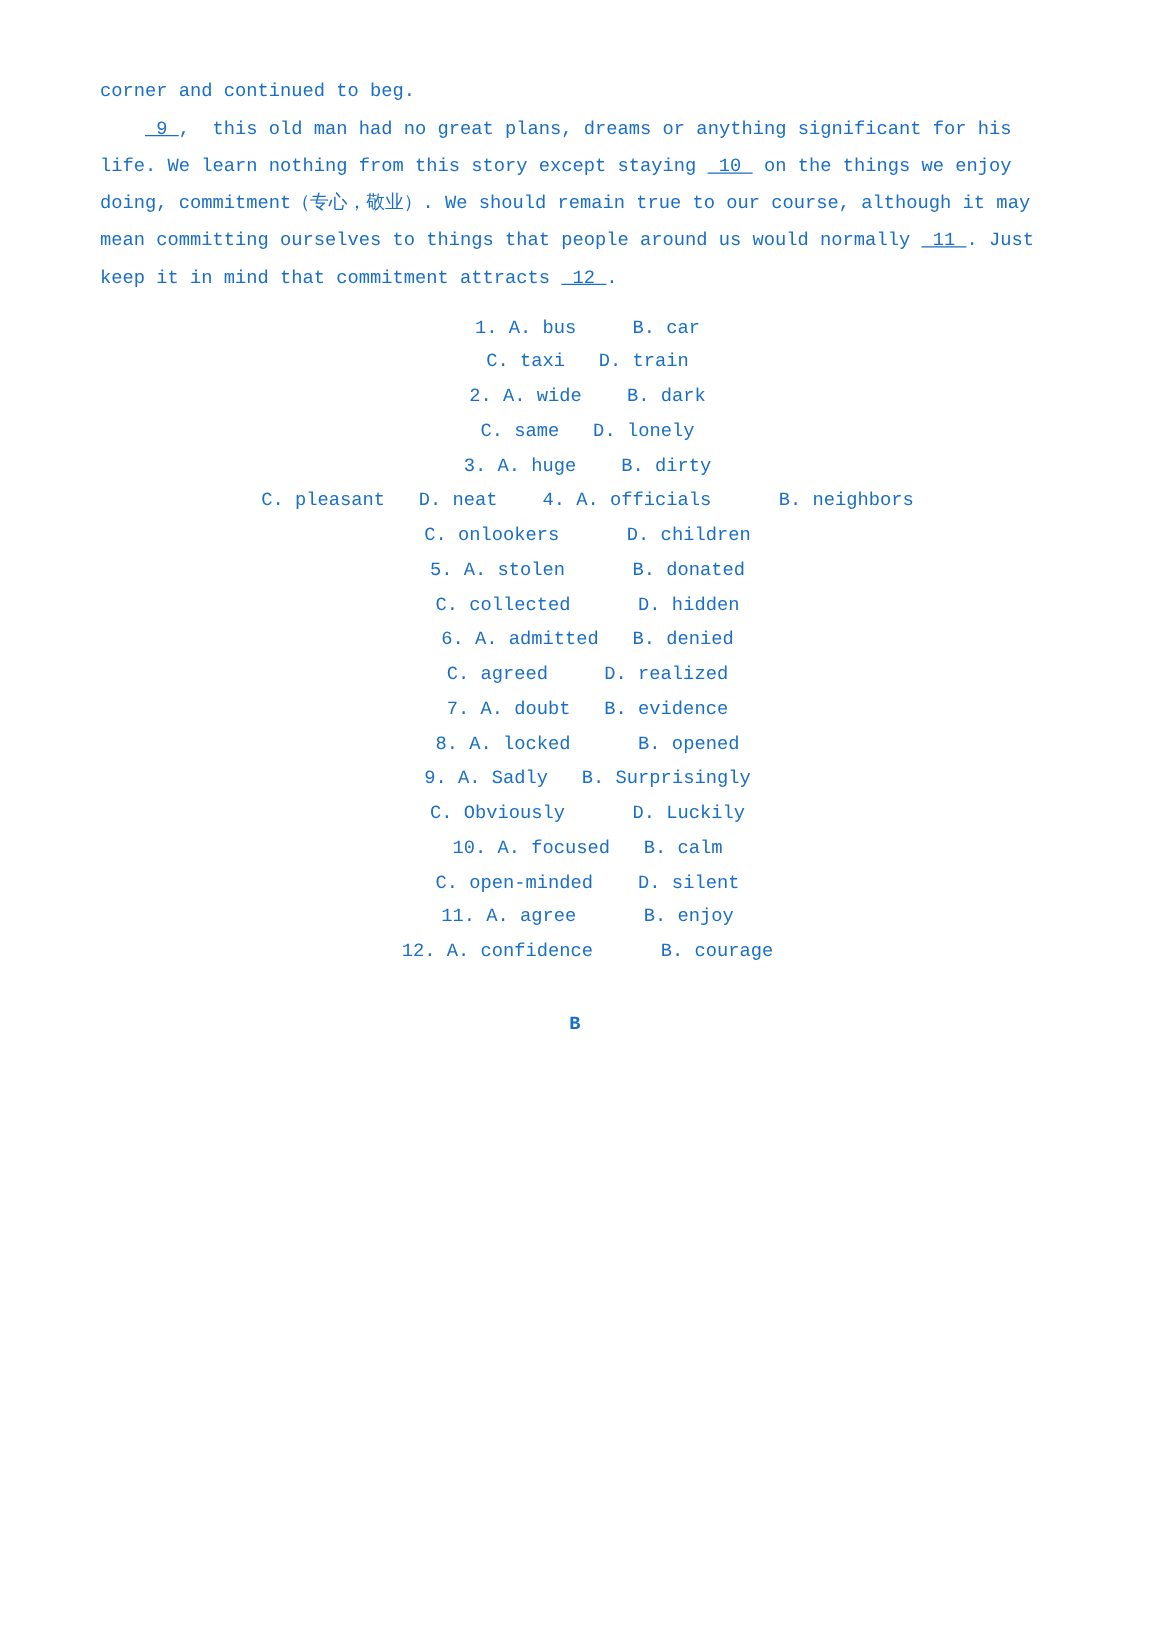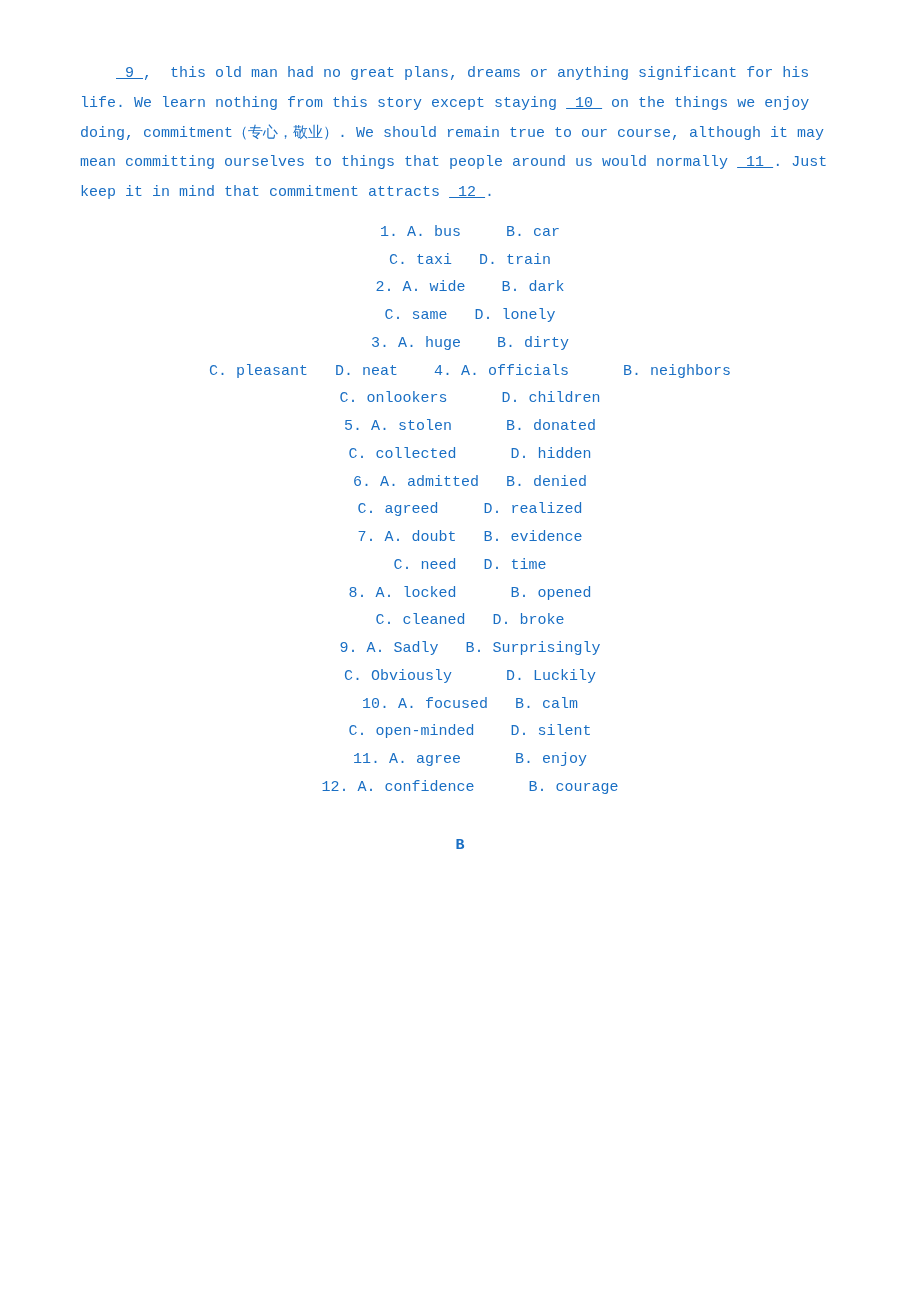--- a/index.html
+++ b/index.html
@@ -41,20 +41,21 @@
       font-weight: bold;
       color: #1a6fc4;
     }
   </style>
 </head>
 <body>
 
 <div>
 
   <div class="text-block">
+    <div class="line">corner and continued to beg.</div>
     <div class="line">
       &nbsp;&nbsp;&nbsp;&nbsp;<span class="underline">&nbsp;9&nbsp;</span>,&nbsp; this old man had no great plans, dreams or anything significant for his
     </div>
     <div class="line">
       life. We learn nothing from this story except staying <span class="underline">&nbsp;10&nbsp;</span> on the things we enjoy
     </div>
     <div class="line">
       doing, commitment（专心，敬业）. We should remain true to our course, although it may
     </div>
     <div class="line">
@@ -101,29 +102,23 @@
     <div class="option-row">
       <span>6. A. admitted &nbsp; B. denied</span>
     </div>
     <div class="option-row">
       <span>C. agreed &nbsp;&nbsp;&nbsp; D. realized</span>
     </div>
 
     <div class="option-row">
       <span>7. A. doubt &nbsp; B. evidence</span>
     </div>
-    <div class="option-row">
-      <span>C. need &nbsp; D. time</span>
-    </div>
 
     <div class="option-row">
       <span>8. A. locked &nbsp;&nbsp;&nbsp;&nbsp; B. opened</span>
-    </div>
-    <div class="option-row">
-      <span>C. cleaned &nbsp; D. broke</span>
     </div>
 
     <div class="option-row">
       <span>9. A. Sadly &nbsp; B. Surprisingly</span>
     </div>
     <div class="option-row">
       <span>C. Obviously &nbsp;&nbsp;&nbsp;&nbsp; D. Luckily</span>
     </div>
 
     <div class="option-row">

